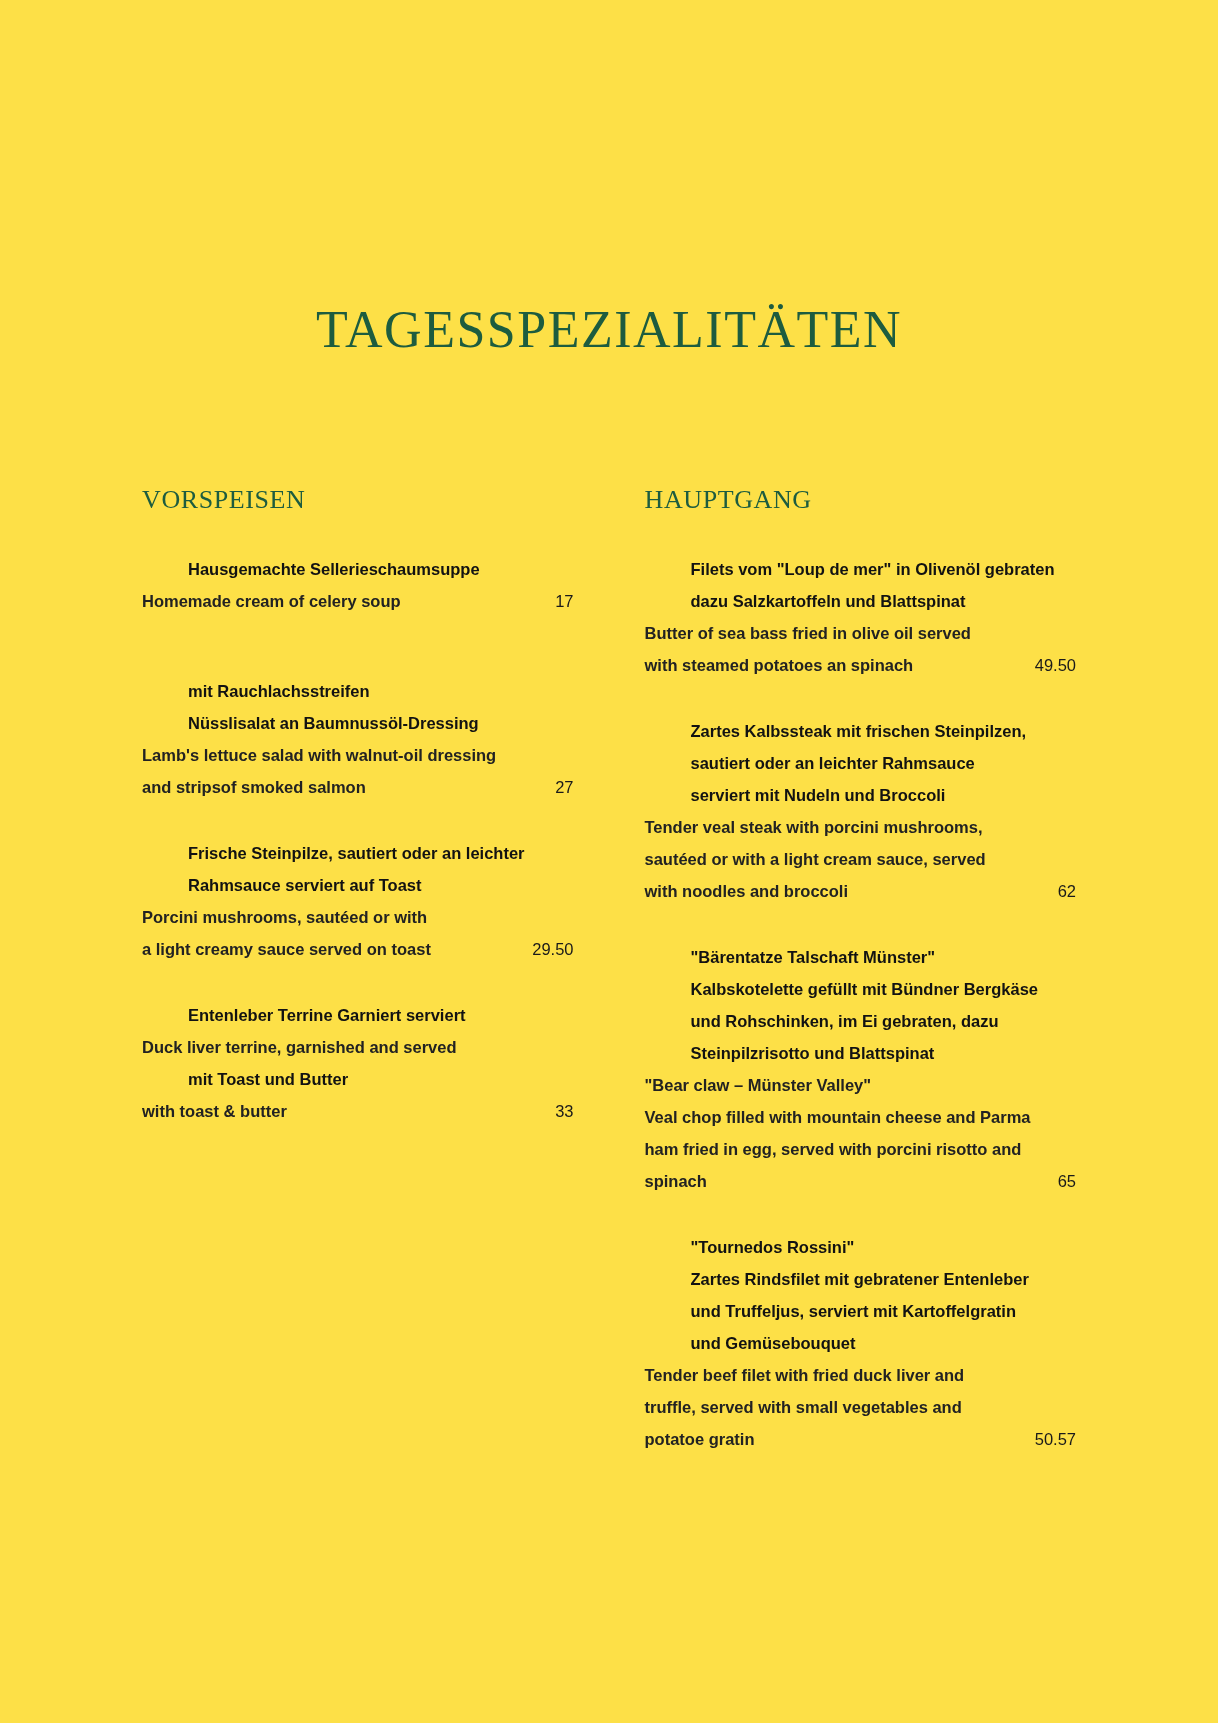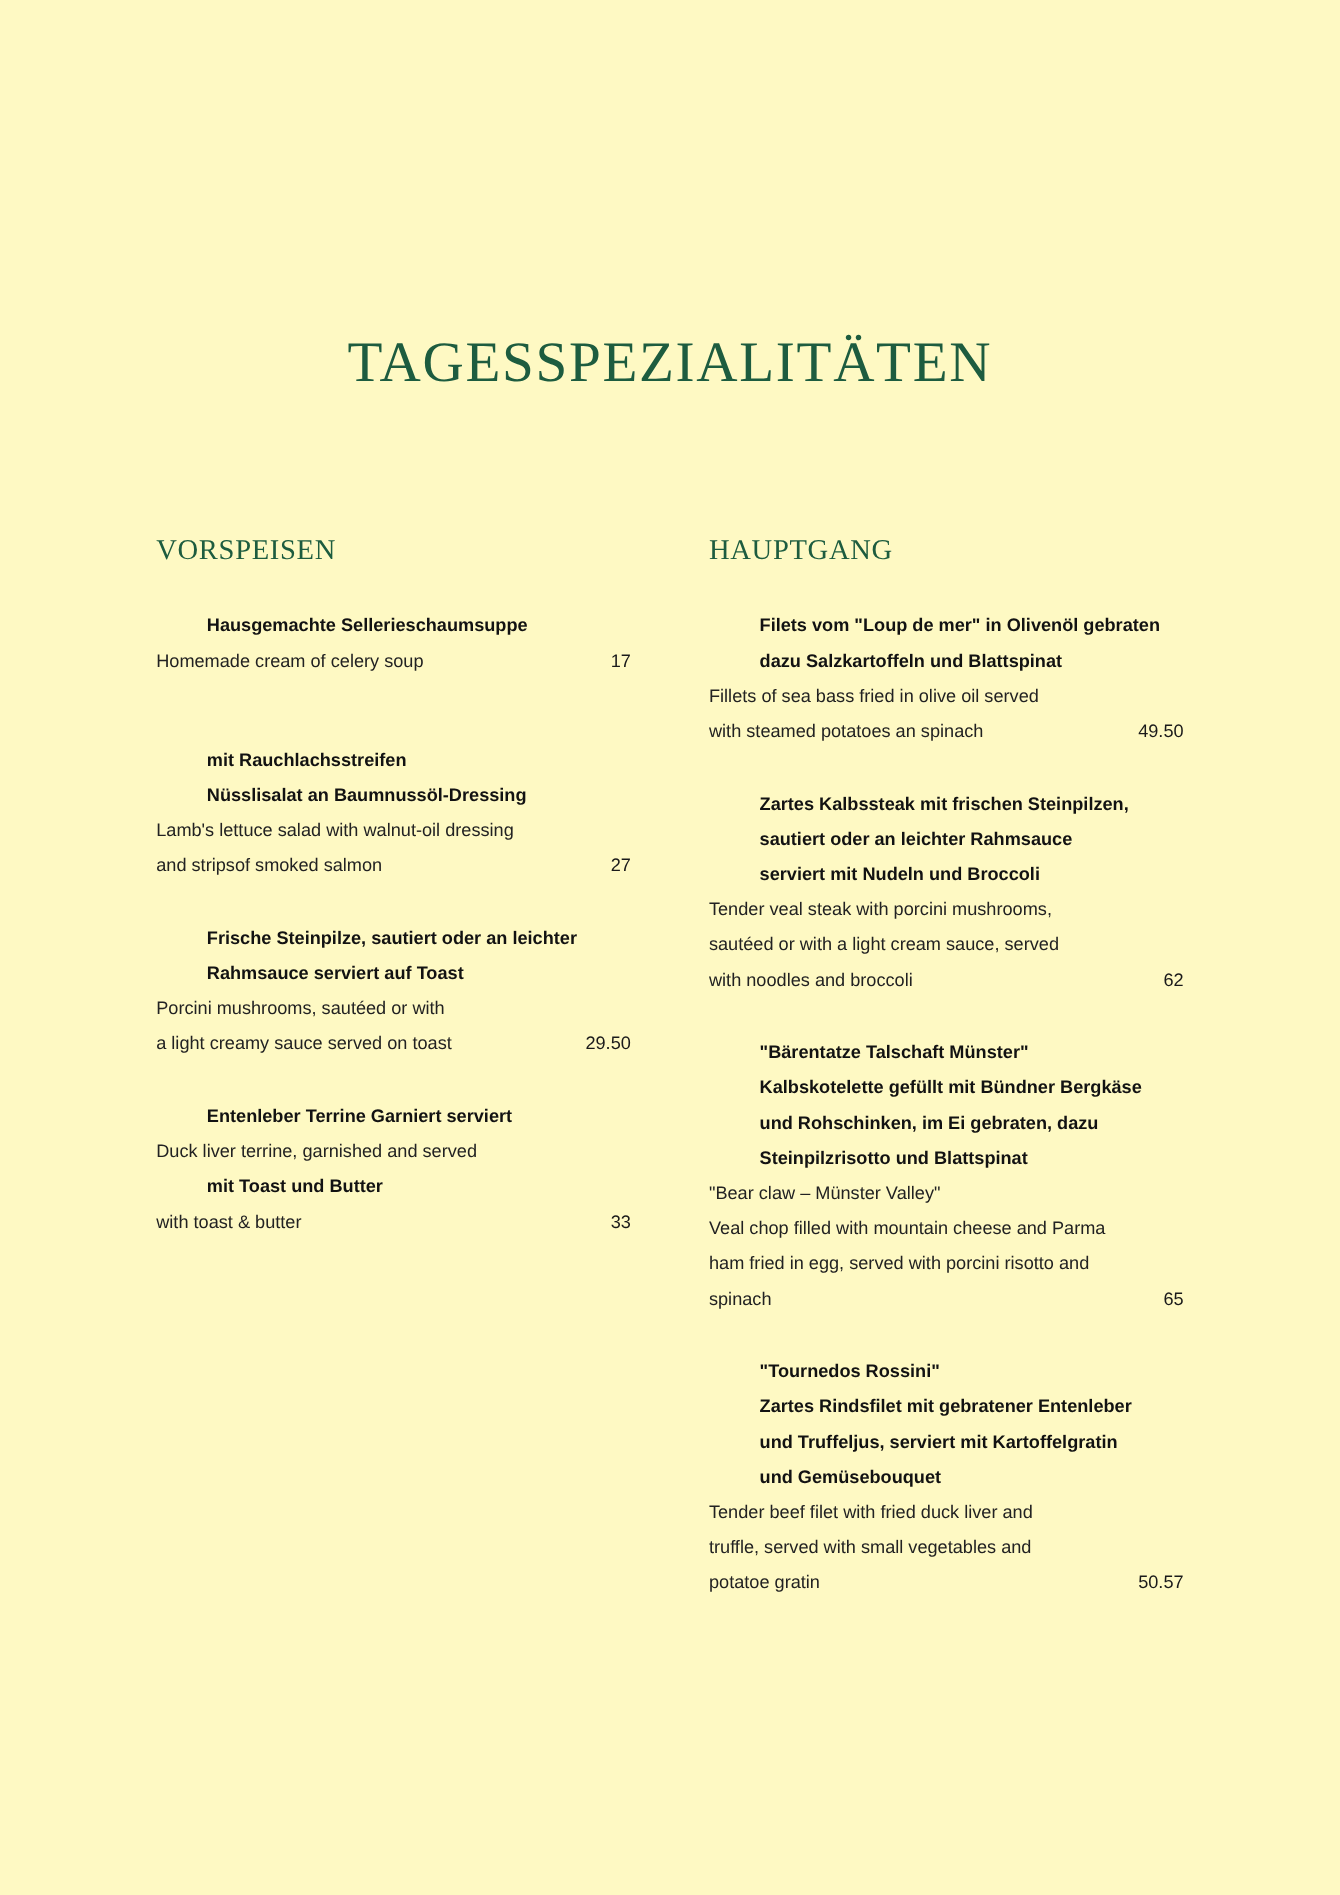--- a/index.html
+++ b/index.html
@@ -11,21 +11,21 @@
     width: 1218px;
     height: 1723px;
     font-family: "Liberation Sans", sans-serif;
     color: #1a1a1a;
     position: relative;
     overflow: hidden;
   }
   .page {
     position: absolute;
     inset: 0;
-    background: #fef9c3;
+    background: #fde047;
   }
   .menu-title {
     position: absolute;
     top: 300px;
     left: 0;
     width: 100%;
     text-align: center;
     font-family: "Liberation Serif", serif;
     font-size: 52px;
     letter-spacing: 1.5px;
@@ -68,21 +68,21 @@
     flex: 0 0 auto;
     text-align: left;
     white-space: nowrap;
   }
   .de {
     font-weight: bold;
     color: #121212;
     margin-left: 46px;
   }
   .en {
-    font-weight: normal;
+    font-weight: bold;
     color: #222222;
   }
   .col-left .dish:nth-child(2) { margin-bottom: 58px; }
 </style>
 </head>
 <body>
 
 <div class="page">
 
   <div class="menu-title">TAGESSPEZIALITÄTEN</div>
@@ -155,21 +155,21 @@
       <div class="column-heading">HAUPTGANG</div>
 
       <div class="dish">
         <div class="dish-line">
             <span class="text de">Filets vom "Loup de mer" in Olivenöl gebraten</span>
           </div>
         <div class="dish-line">
             <span class="text de">dazu Salzkartoffeln und Blattspinat</span>
           </div>
         <div class="dish-line">
-            <span class="text en">Fillets of sea bass fried in olive oil served</span>
+            <span class="text en">Butter of sea bass fried in olive oil served</span>
           </div>
         <div class="dish-line">
             <span class="text en">with steamed potatoes an spinach</span>
             <span class="price">49.50</span>
           </div>
       </div>
 
       <div class="dish">
         <div class="dish-line">
             <span class="text de">Zartes Kalbssteak mit frischen Steinpilzen,</span>

